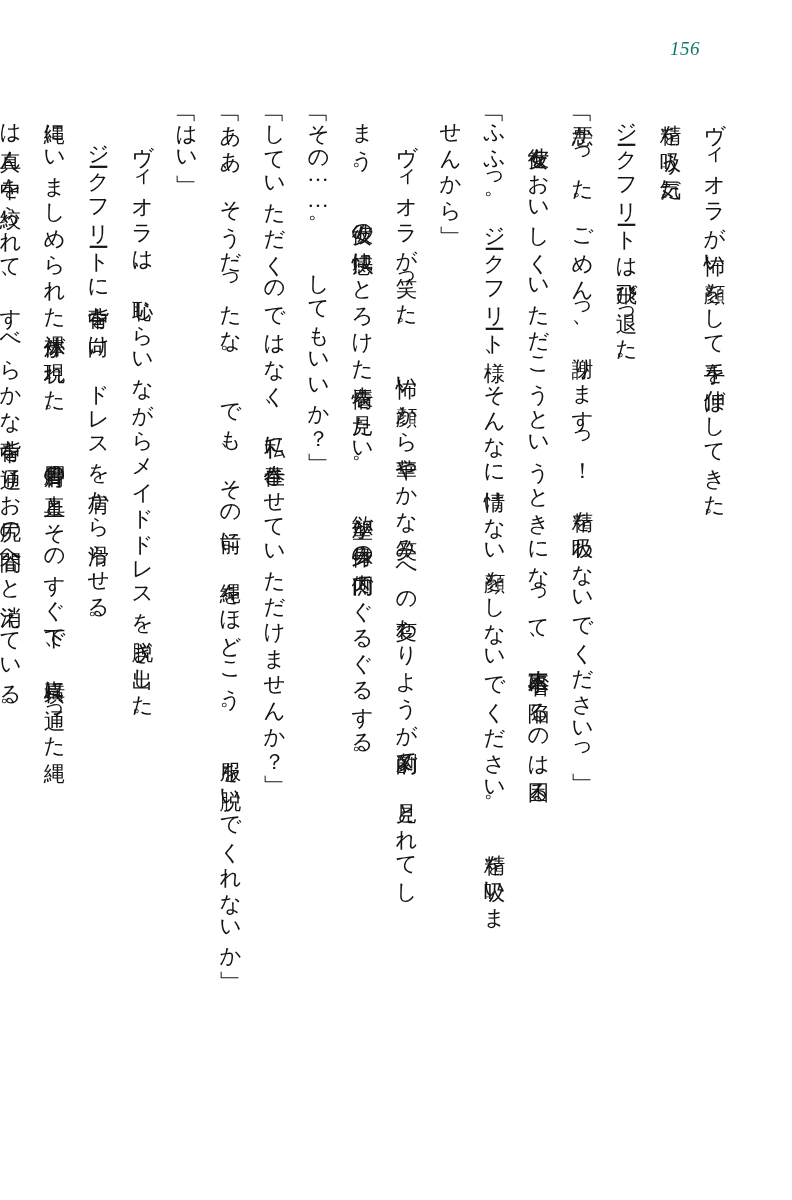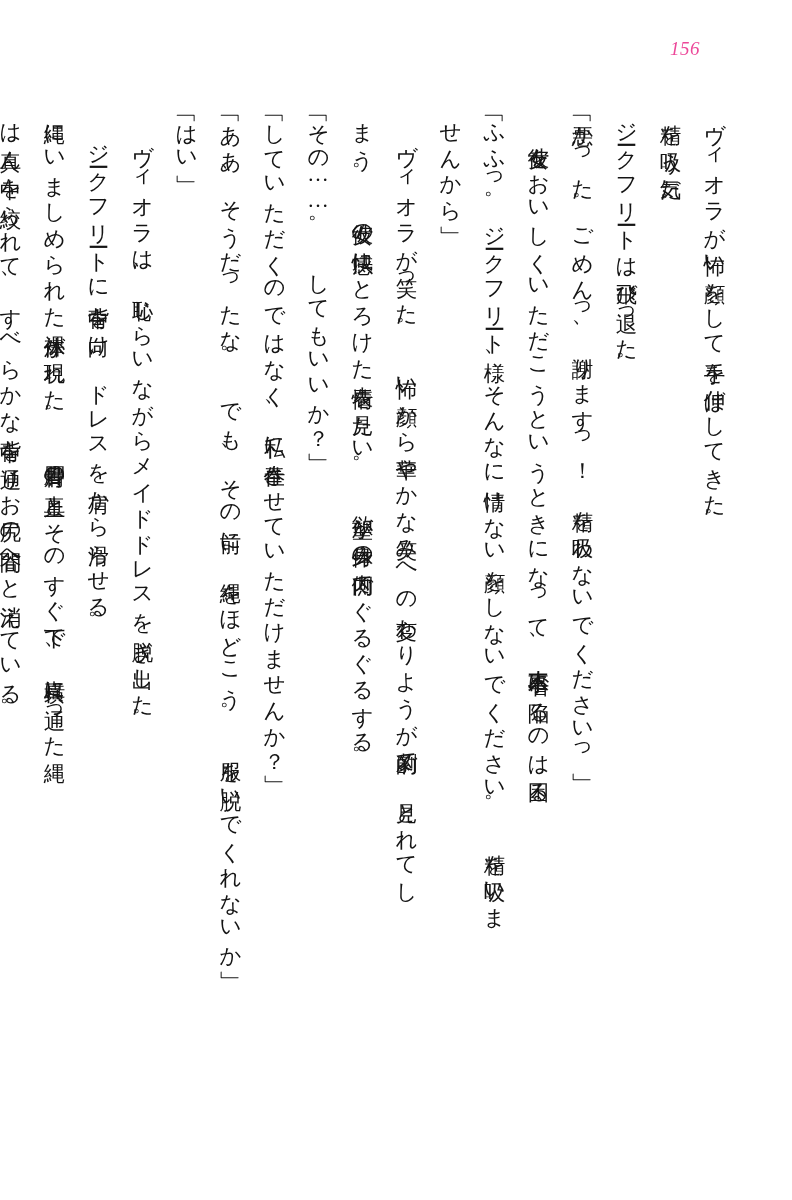--- a/index.html
+++ b/index.html
@@ -16,21 +16,21 @@
     font-family: "Liberation Serif", "DejaVu Serif", serif;
     color: #111111;
   }
   .page-number {
     position: absolute;
     top: 38px;
     right: 92px;
     font-size: 19px;
     font-style: italic;
     font-family: "Liberation Serif", "DejaVu Serif", serif;
-    color: #ec4899;
+    color: #0f766e;
     letter-spacing: 0.5px;
   }
   .text-body {
     position: absolute;
     top: 108px;
     right: 56px;
     bottom: 42px;
     left: 44px;
     display: flex;
     flex-direction: row-reverse;

